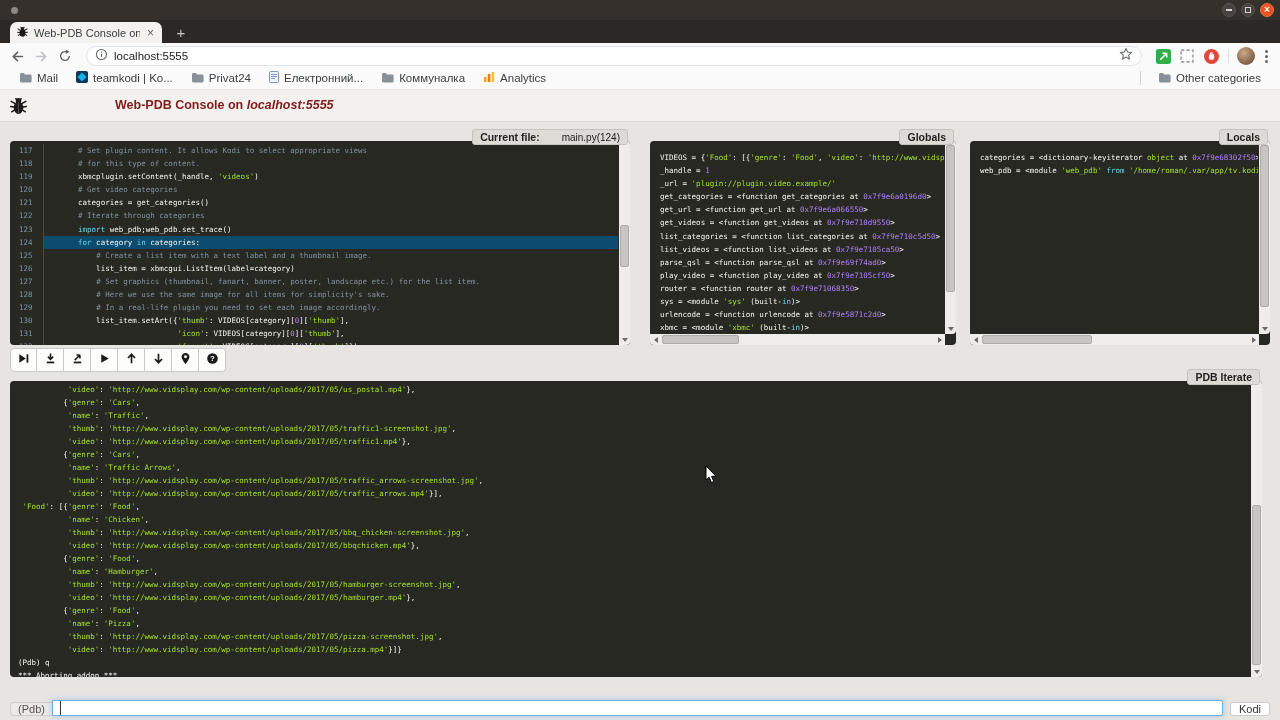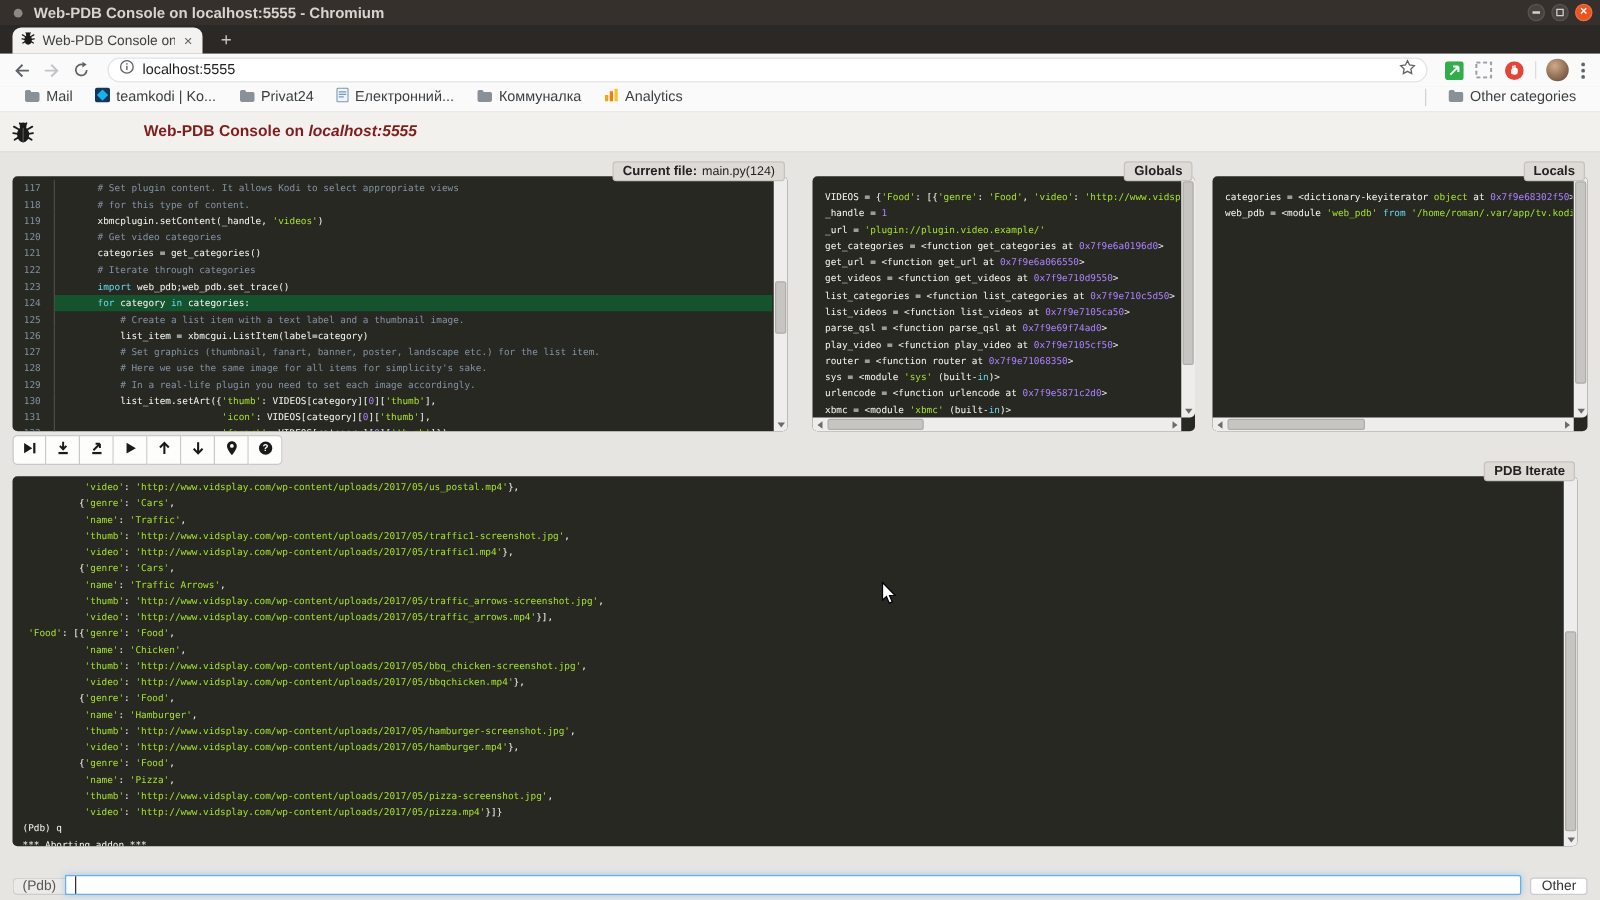--- a/index.html
+++ b/index.html
@@ -52,32 +52,32 @@
     border-bottom:1px solid #dcd9d5}
   .hdr-bug{position:absolute;left:8px;top:5px}
   .hdr-title{position:absolute;left:115px;top:8px;font-size:12.5px;font-weight:bold;color:#7f1d1d}
   .hdr-title .host{font-style:italic}
 
   
   .panel{position:absolute;background:var(--panel-bg,#272822);border-radius:4px;
     font-family:"DejaVu Sans Mono",monospace;font-size:7.5px;color:#f8f8f2}
   .panel-label{position:absolute;top:-12px;right:2px;height:16px;background:var(--label-bg,#dedbd6);
     border:1px solid #c6c3be;border-radius:3px;color:#222;font-family:"Liberation Sans",sans-serif;
-    font-size:10.5px;font-weight:bold;padding:0 7px;display:flex;align-items:center;gap:4px;z-index:4;white-space:nowrap}
+    font-size:10.5px;font-weight:bold;padding:0 7px;display:flex;align-items:center;gap:22px;z-index:4;white-space:nowrap}
   .panel-label .mono{font-family:Liberation Sans, sans-serif;font-weight:normal;font-size:10px}
   .pcontent{position:absolute;overflow:hidden;white-space:pre;line-height:13.1px}
   .tk-cm{color:var(--comment,#8292a2)} .tk-st{color:var(--string,#a6e22e)}
   .tk-nu{color:var(--number,#ae81ff)} .tk-kw{color:var(--keyword,#66d9ef)} .tk-bi{color:var(--string,#a6e22e)}
 
   .panel.code{left:10px;top:141px;width:620px;height:204px}
   .code .pcontent{left:0;right:12px;top:3px;bottom:0;line-height:13.1px}
   .codeline{display:flex;height:13.1px}
   .ln{flex:0 0 34px;padding-left:9px;color:var(--comment,#8292a2);border-right:1px solid #4b4b43}
   .ct{flex:1;padding-left:16px;white-space:pre}
-  .ct.hl{background:#14532d}
+  .ct.hl{background:#0c4a6e}
 
   .panel.globals{left:650px;top:141px;width:306px;height:204px}
   .panel.locals{left:970px;top:141px;width:300px;height:204px}
   .globals .pcontent,.locals .pcontent{left:10px;right:12px;top:10px;bottom:12px}
 
   .panel.console{left:10px;top:381px;width:1252px;height:296px}
   .console .pcontent{left:8px;right:16px;top:2px;bottom:0;line-height:13.0px}
 
   
   .vscroll{position:absolute;top:0;bottom:0;right:0;width:11px;background:#efedeb;border-radius:0 4px 4px 0}
@@ -108,21 +108,20 @@
   .send-btn{margin-left:7px;padding:0 8px;background:#fff;border:1px solid #ccc;border-radius:3px;
     font-size:11px;color:#333;display:flex;align-items:center}
 
   .cursor{position:absolute;left:705px;top:465px;z-index:9}
 </style>
 </head>
 <body>
 
 <div class="titlebar">
   <span class="title-dot"></span>
-  <span>Web-PDB Console on localhost:5555 - Chromium</span>
   <div class="winbtns">
     <div class="winbtn">
         <span class="g-min"></span>
       </div>
     <div class="winbtn">
         <span class="g-max"></span>
       </div>
     <div class="winbtn close">
         <span class="g-x">×</span>
       </div>
@@ -406,20 +405,20 @@
       </div>
   </div>
 </div>
 
 <div class="promptbar">
   <div class="pdb-label">(Pdb)</div>
   <div class="pdb-inputwrap">
     <span class="caret"></span>
     <span></span>
   </div>
-  <div class="send-btn">Other</div>
+  <div class="send-btn">Kodi</div>
 </div>
 
 <span class="cursor">
   <svg width="12" height="19" viewBox="0 0 12 19">
       <path d="M1 1 L1 15 L4.2 12.2 L6.4 17.5 L8.8 16.5 L6.6 11.4 L11 11.2 Z" fill="#fff" stroke="#000" stroke-width="1"></path>
     </svg>
 </span>
 
 </body></html>

